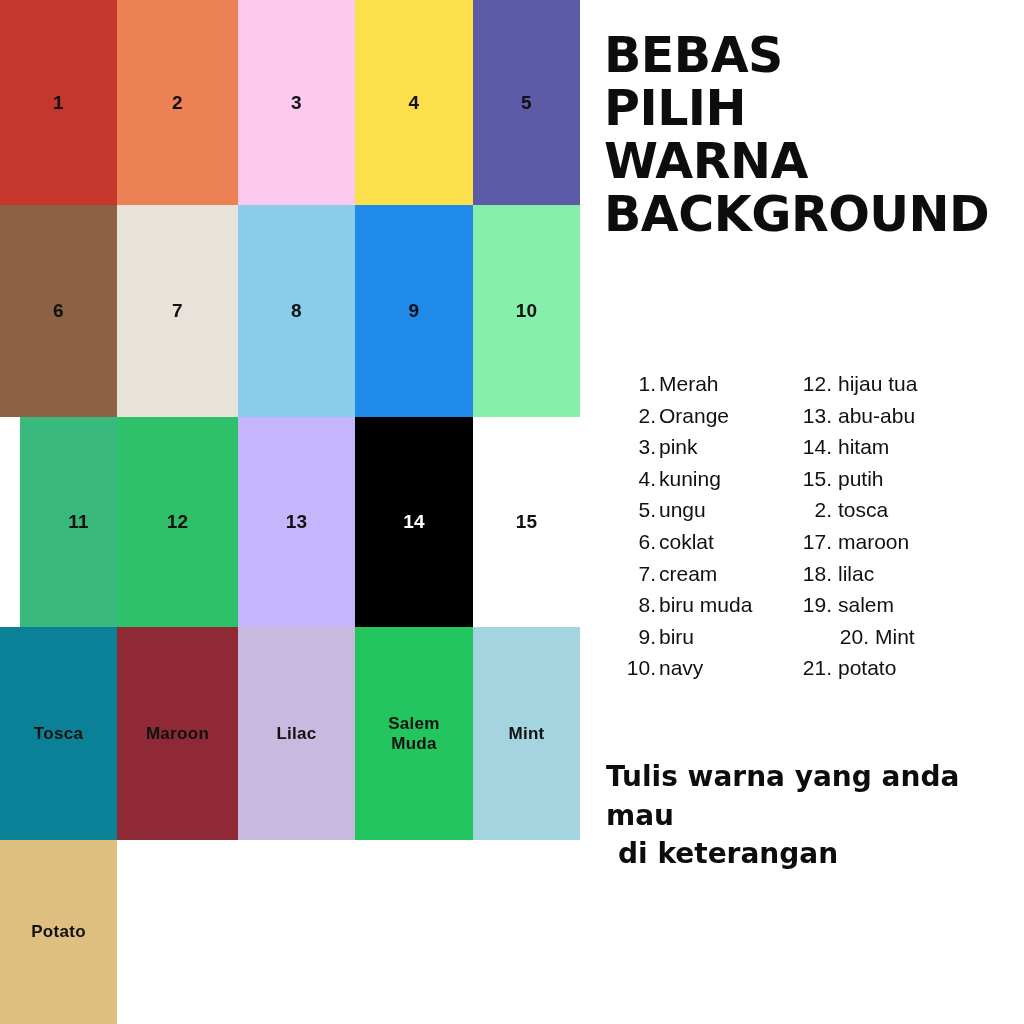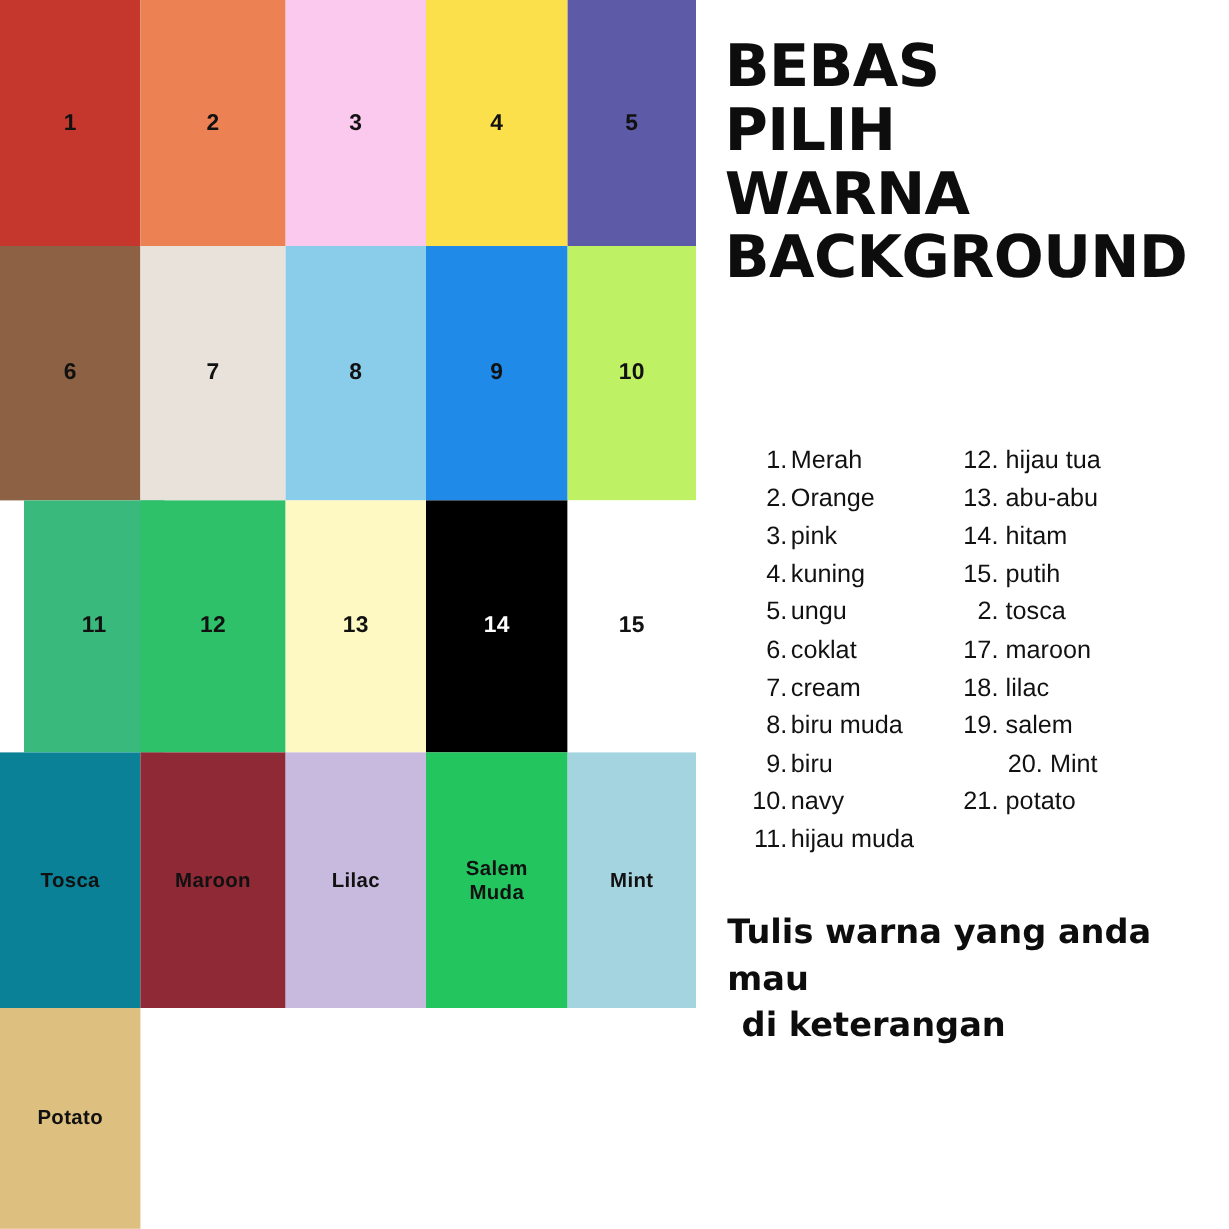--- a/index.html
+++ b/index.html
@@ -135,30 +135,30 @@
     </div>
     <div class="swatch" style="left: 117px; top: 205px; width: 121px; height: 212px; background: rgb(232, 226, 218);">
       <div class="swatch-label" style="color: rgb(17, 17, 17);">7</div>
     </div>
     <div class="swatch" style="left: 238px; top: 205px; width: 117px; height: 212px; background: rgb(138, 205, 235);">
       <div class="swatch-label" style="color: rgb(17, 17, 17);">8</div>
     </div>
     <div class="swatch" style="left: 355px; top: 205px; width: 118px; height: 212px; background: rgb(31, 138, 232);">
       <div class="swatch-label" style="color: rgb(17, 17, 17);">9</div>
     </div>
-    <div class="swatch" style="left: 473px; top: 205px; width: 107px; height: 212px; background: #bef264;">
+    <div class="swatch" style="left: 473px; top: 205px; width: 107px; height: 212px; background: #86efac;">
       <div class="swatch-label" style="color: rgb(17, 17, 17);">10</div>
     </div>
     <div class="swatch" style="left: 0px; top: 417px; width: 117px; height: 210px; background: rgb(57, 185, 124); margin-left: 20px;">
       <div class="swatch-label" style="color: rgb(17, 17, 17);">11</div>
     </div>
     <div class="swatch" style="left: 117px; top: 417px; width: 121px; height: 210px; background: rgb(46, 193, 106);">
       <div class="swatch-label" style="color: rgb(17, 17, 17);">12</div>
     </div>
-    <div class="swatch" style="left: 238px; top: 417px; width: 117px; height: 210px; background: #fef9c3; justify-content: center;">
+    <div class="swatch" style="left: 238px; top: 417px; width: 117px; height: 210px; background: #c4b5fd; justify-content: center;">
       <div class="swatch-label" style="color: rgb(17, 17, 17);">13</div>
     </div>
     <div class="swatch" style="left: 355px; top: 417px; width: 118px; height: 210px; background: rgb(0, 0, 0);">
       <div class="swatch-label" style="color: rgb(255, 255, 255);">14</div>
     </div>
     <div class="swatch" style="left: 473px; top: 417px; width: 107px; height: 210px; background: rgb(255, 255, 255);">
       <div class="swatch-label" style="color: rgb(17, 17, 17);">15</div>
     </div>
     <div class="swatch named" style="left: 0px; top: 627px; width: 117px; height: 213px; background: rgb(11, 129, 151);">
       <div class="swatch-label" style="color: rgb(17, 17, 17);">Tosca</div>
@@ -224,24 +224,20 @@
           <span class="name">biru muda</span>
         </div>
         <div class="legend-item">
           <span class="num">9.</span>
           <span class="name">biru</span>
         </div>
         <div class="legend-item">
           <span class="num">10.</span>
           <span class="name">navy</span>
         </div>
-        <div class="legend-item">
-          <span class="num">11.</span>
-          <span class="name">hijau muda</span>
-        </div>
       </div>
     <div class="legend-col col-b">
         <div class="legend-item">
           <span class="num">12.</span>
           <span class="name">hijau tua</span>
         </div>
         <div class="legend-item">
           <span class="num">13.</span>
           <span class="name">abu-abu</span>
         </div>

